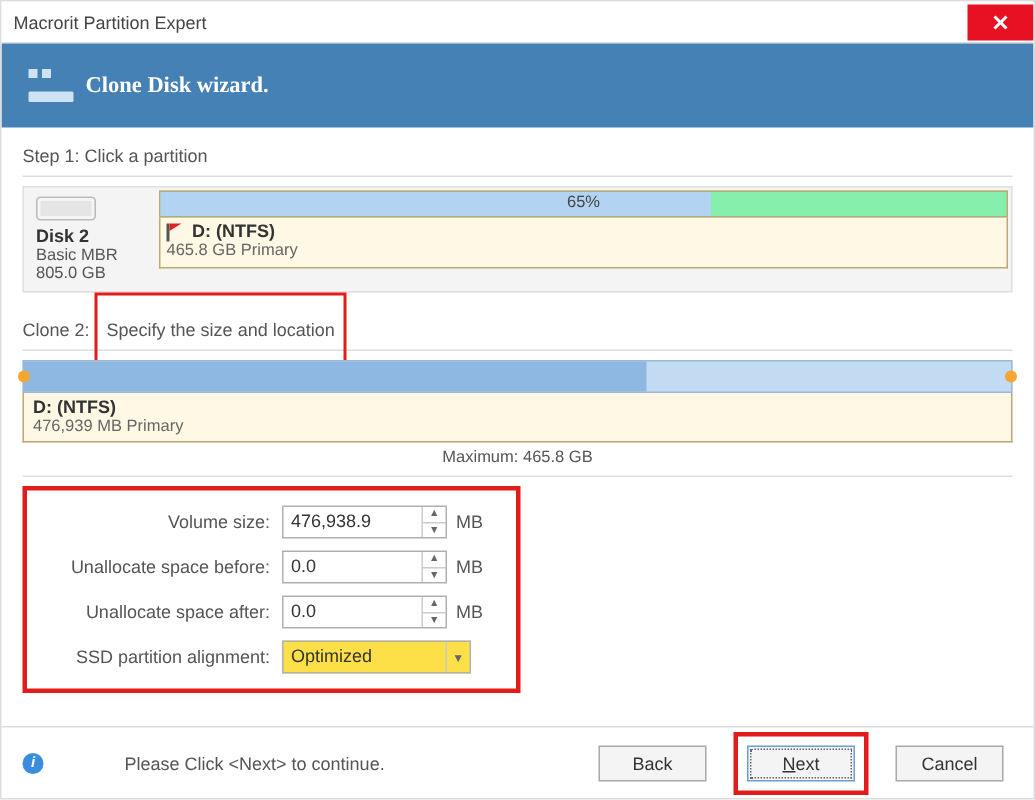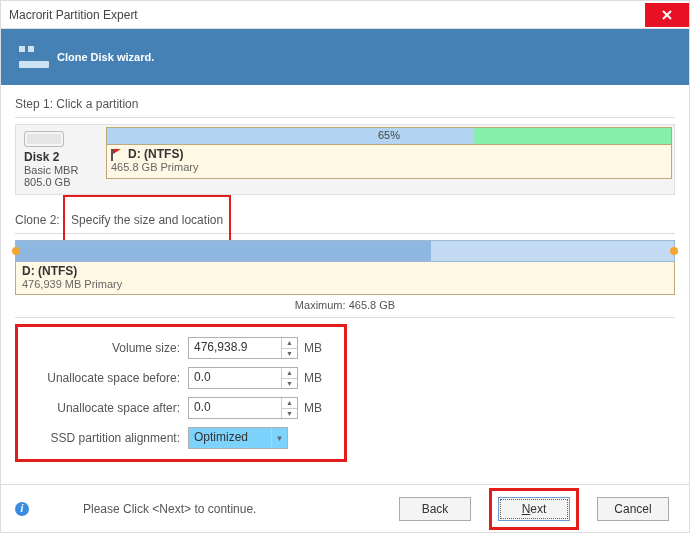--- a/index.html
+++ b/index.html
@@ -6,21 +6,21 @@
 body { background: #fff; width: 690px; height: 533px; overflow: hidden; border: 1px solid #ddd; position: relative; }
 .titlebar { height: 28px; background: #fff; display:flex; align-items:center; border-bottom:1px solid #ddd;}
 .titlebar .title { font-size:12px; color:#444; padding-left:8px; flex:1;}
 .titlebar .close { width:44px; height:24px; background:#e81123; display:flex;align-items:center;justify-content:center;}
 .titlebar .close svg{stroke:#fff;stroke-width:2;}
 .banner { height:56px; background:#4581b5; display:flex; align-items:center; padding-left:18px; color:#fff;}
 .banner .icon{width:30px;height:22px;margin-right:8px;display:flex;flex-direction:column;justify-content:space-between;}
 .banner .icon .dots{display:flex;gap:3px;}
 .banner .icon .dot{width:6px;height:6px;background:#cde2f2;}
 .banner .icon .bar{height:7px;background:#cde2f2;border-radius:1px;}
-.banner .txt{font-size:11px;font-weight:600;}
+.banner .txt{font-size:15px;font-weight:600;font-family:Liberation Serif, serif;}
 .content{padding:10px 14px 0 14px;color:#555;}
 .section-label{font-size:12px;color:#555;margin-bottom:6px;border-bottom:1px solid #ddd;padding:2px 0 6px 0;}
 .section-label .hl{border:2px solid #e21b1b;padding:16px 6px;}
 .step1box{border:1px solid #e0e0e0;background:#f4f4f4;padding:2px;}
 .step1inner{display:flex;align-items:flex-start;}
 .diskleft{width:88px;padding:4px 6px;font-size:11px;color:#555;}
 .diskleft .diskname{font-weight:bold;color:#333;font-size:12px;}
 .diskic{width:40px;height:16px;background:#e5e5e5;border:1px solid #bbb;border-radius:3px;margin-bottom:3px;box-shadow:inset 0 0 0 2px #f5f5f5;}
 .diskright{flex:1;}
 .pbar{height:18px;border:1px solid #bda978;background:#86efac;position:relative;margin-bottom:0;}
@@ -44,21 +44,21 @@
 .frow{display:flex;align-items:center;margin-bottom:8px;}
 .frow:last-child{margin-bottom:0;}
 .flabel{width:170px;text-align:right;font-size:12px;color:#555;padding-right:8px;}
 .fcontrol{display:flex;align-items:center;}
 .numinput{display:flex;border:1px solid #b0b0b0;height:22px;width:110px;background:#fff;}
 .numinput div:first-child{flex:1;padding:2px 5px;font-size:12px;color:#333;}
 .spin{width:16px;display:flex;flex-direction:column;}
 .spin span{flex:1;border-left:1px solid #ccc;display:flex;align-items:center;justify-content:center;font-size:7px;color:#666;line-height:1;}
 .spin span:first-child{border-bottom:1px solid #ccc;}
 .unit{font-size:12px;color:#555;margin-left:6px;}
-.selectbox{display:flex;border:1px solid #b0b0b0;height:22px;width:100px;background:#7dd3fc;}
+.selectbox{display:flex;border:1px solid #b0b0b0;height:22px;width:126px;background:#fde047;}
 .selectbox div:first-child{flex:1;padding:2px 5px;font-size:12px;color:#333;}
 .selectbox .dd{width:16px;border-left:1px solid #ccc;display:flex;align-items:center;justify-content:center;font-size:8px;color:#666;}
 .footer{position:absolute;left:0;right:0;bottom:0;height:48px;border-top:1px solid #ddd;display:flex;align-items:center;padding:0 14px;}
 .footer .infoic{width:14px;height:14px;border-radius:50%;background:#3a8dde;color:#fff;font-size:10px;display:flex;align-items:center;justify-content:center;margin-right:8px;font-style:italic;font-weight:bold;}
 .footer .msg{font-size:12px;color:#555;flex:1;margin-left:46px;}
 .btns{display:flex;gap:18px;align-items:center;padding-right:6px;}
 .btn{width:72px;height:24px;border:1px solid #aaa;background:#f4f4f4;font-size:12px;color:#333;display:flex;align-items:center;justify-content:center;cursor:pointer;}
 .btn.accent{outline:1px dotted #666;outline-offset:-3px;border-color:#6aa0d6;}
 .nextwrap{border:3px solid #e21b1b;padding:6px;}
 .ul{text-decoration:underline;}

